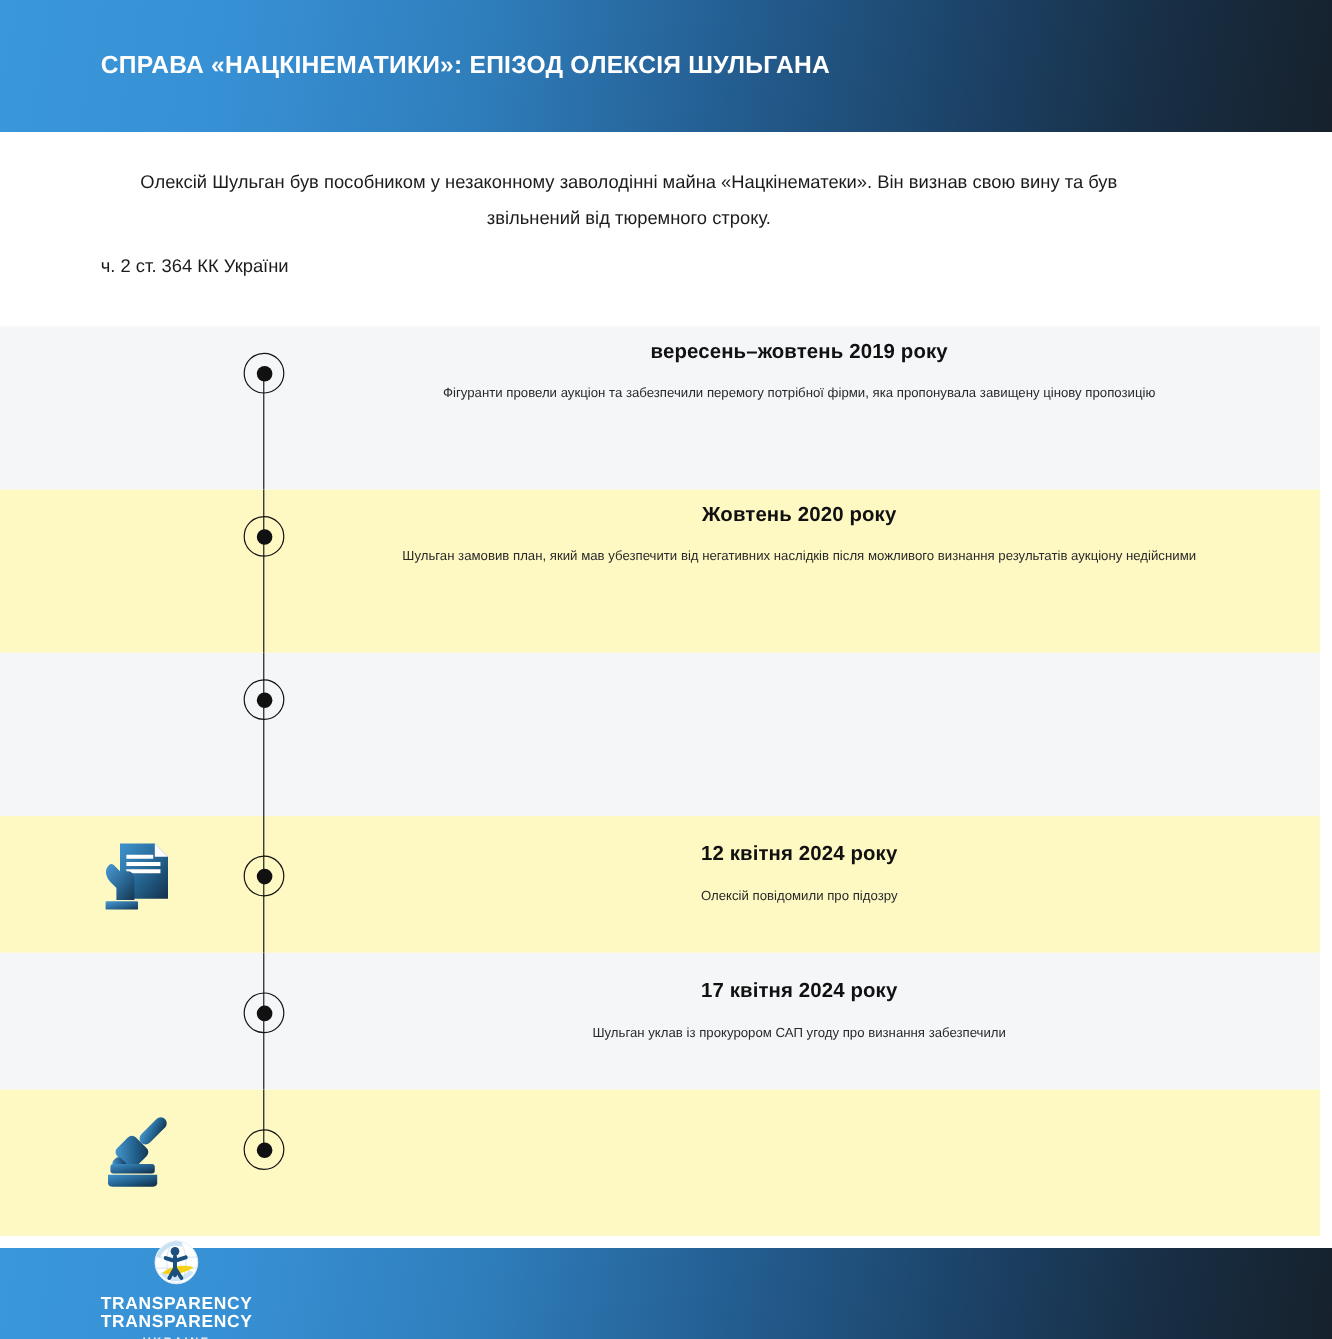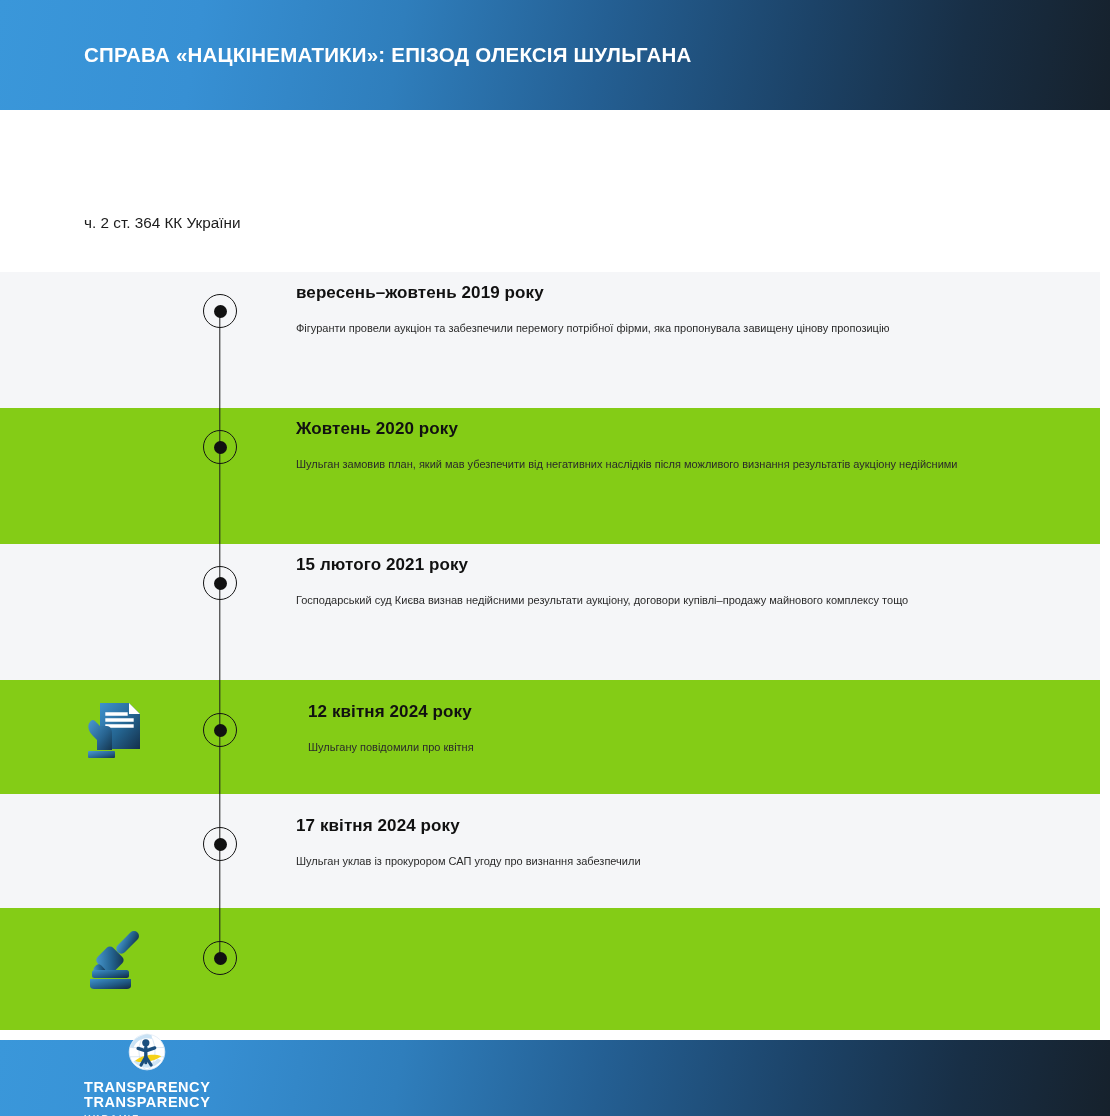--- a/index.html
+++ b/index.html
@@ -10,20 +10,21 @@
   body {
     font-family: "Liberation Sans", sans-serif;
     -webkit-font-smoothing: antialiased;
   }
   #page {
     position: relative;
     width: 1110px;
     height: 1116px;
     overflow: hidden;
     background: #ffffff;
+    text-align: center;
   }
 
   
   .header {
     position: absolute;
     left: 0;
     top: 0;
     width: 1110px;
     height: 110px;
     background: linear-gradient(100deg, #3a97da 0%, #3790d4 18%, #2f7ebc 36%, #245f93 54%, #1c4368 72%, #182f46 86%, #16212c 100%);
@@ -73,21 +74,21 @@
     left: 0;
     top: 272px;
     width: 1110px;
   }
   .row {
     position: relative;
     width: 1100px;
     box-sizing: border-box;
   }
   .row.shade { background: #f5f6f8; }
-  .row.plain { background: #84cc16; padding-left: 48px; }
+  .row.plain { background: #fef9c3; padding-left: 48px; }
 
   
   .spine {
     position: absolute;
     left: 220px;
     top: 0;
     width: 1.4px;
     background: #1d1d1d;
     transform: translateX(-0.7px);
   }
@@ -185,20 +186,21 @@
 </head>
 <body>
 
 <div id="page">
 
   <div class="header">
     <div class="header-title">СПРАВА «НАЦКІНЕМАТИКИ»: ЕПІЗОД ОЛЕКСІЯ ШУЛЬГАНА</div>
   </div>
 
   <div class="intro">
+    <div class="intro-lead">Олексій Шульган був пособником у незаконному заволодінні майна «Нацкінематеки». Він визнав свою вину та був звільнений від тюремного строку.</div>
     <div class="intro-article">ч. 2 ст. 364 КК України</div>
   </div>
 
   <div class="timeline" id="timeline">
       <div class="row shade" style="height: 136px;">
         <div class="spine" style="top: 39px; height: 97px;"></div>
         <div class="marker" style="top: 22px;">
           <span class="dot"></span>
         </div>
         <div class="entry-body" style="top: 11px;">
@@ -213,24 +215,20 @@
         </div>
         <div class="entry-body" style="top: 11px;">
           <div class="entry-date">Жовтень 2020 року</div>
           <div class="entry-desc">Шульган замовив план, який мав убезпечити від негативних наслідків після можливого визнання результатів аукціону недійсними</div>
         </div>
       </div>
       <div class="row shade" style="height: 136px;">
         <div class="spine" style="top: 0px; height: 136px;"></div>
         <div class="marker" style="top: 22px;">
           <span class="dot"></span>
-        </div>
-        <div class="entry-body" style="top: 11px;">
-          <div class="entry-date">15 лютого 2021 року</div>
-          <div class="entry-desc">Господарський суд Києва визнав недійсними результати аукціону, договори купівлі–продажу майнового комплексу тощо</div>
         </div>
       </div>
       <div class="row plain" style="height: 114px;">
         <div class="spine" style="top: 0px; height: 114px;"></div>
         <div class="marker" style="top: 33px;">
           <span class="dot"></span>
         </div>
         <div class="side-icon" style="top: 13px;">
       <svg viewBox="0 0 74 74" aria-hidden="true">
         <defs>
@@ -245,23 +243,23 @@
             <stop offset="100%" stop-color="#15364f"></stop>
           </linearGradient>
         </defs>
         <path d="M20 10 H49 L60 21 V56 H20 Z" fill="url(#gDoc)"></path>
         <path d="M49 10 L60 21 H49 Z" fill="#ffffff"></path>
         <path d="M27 21 H46 M27 27 H52 M27 33 H52" stroke="#ffffff" stroke-width="3.4" stroke-linecap="square"></path>
         <path d="M10 29 C7 32, 8 38, 13 43 L17 47 V57 H32 V40 C32 36, 30 33, 27 33 H20 L15 28 C13 26, 11 27, 10 29 Z" fill="url(#gHand)"></path>
         <rect x="8" y="58" width="27" height="7" rx="1" fill="url(#gHand)"></rect>
       </svg>
         </div>
-        <div class="entry-body" style="top: 22px; margin-left: 12px;">
+        <div class="entry-body" style="top: 22px;">
           <div class="entry-date">12 квітня 2024 року</div>
-          <div class="entry-desc">Шульгану повідомили про квітня</div>
+          <div class="entry-desc">Олексій повідомили про підозру</div>
         </div>
       </div>
       <div class="row shade" style="height: 114px;">
         <div class="spine" style="top: 0px; height: 114px;"></div>
         <div class="marker" style="top: 33px;">
           <span class="dot"></span>
         </div>
         <div class="entry-body" style="top: 22px;">
           <div class="entry-date">17 квітня 2024 року</div>
           <div class="entry-desc">Шульган уклав із прокурором САП угоду про визнання забезпечили</div>

